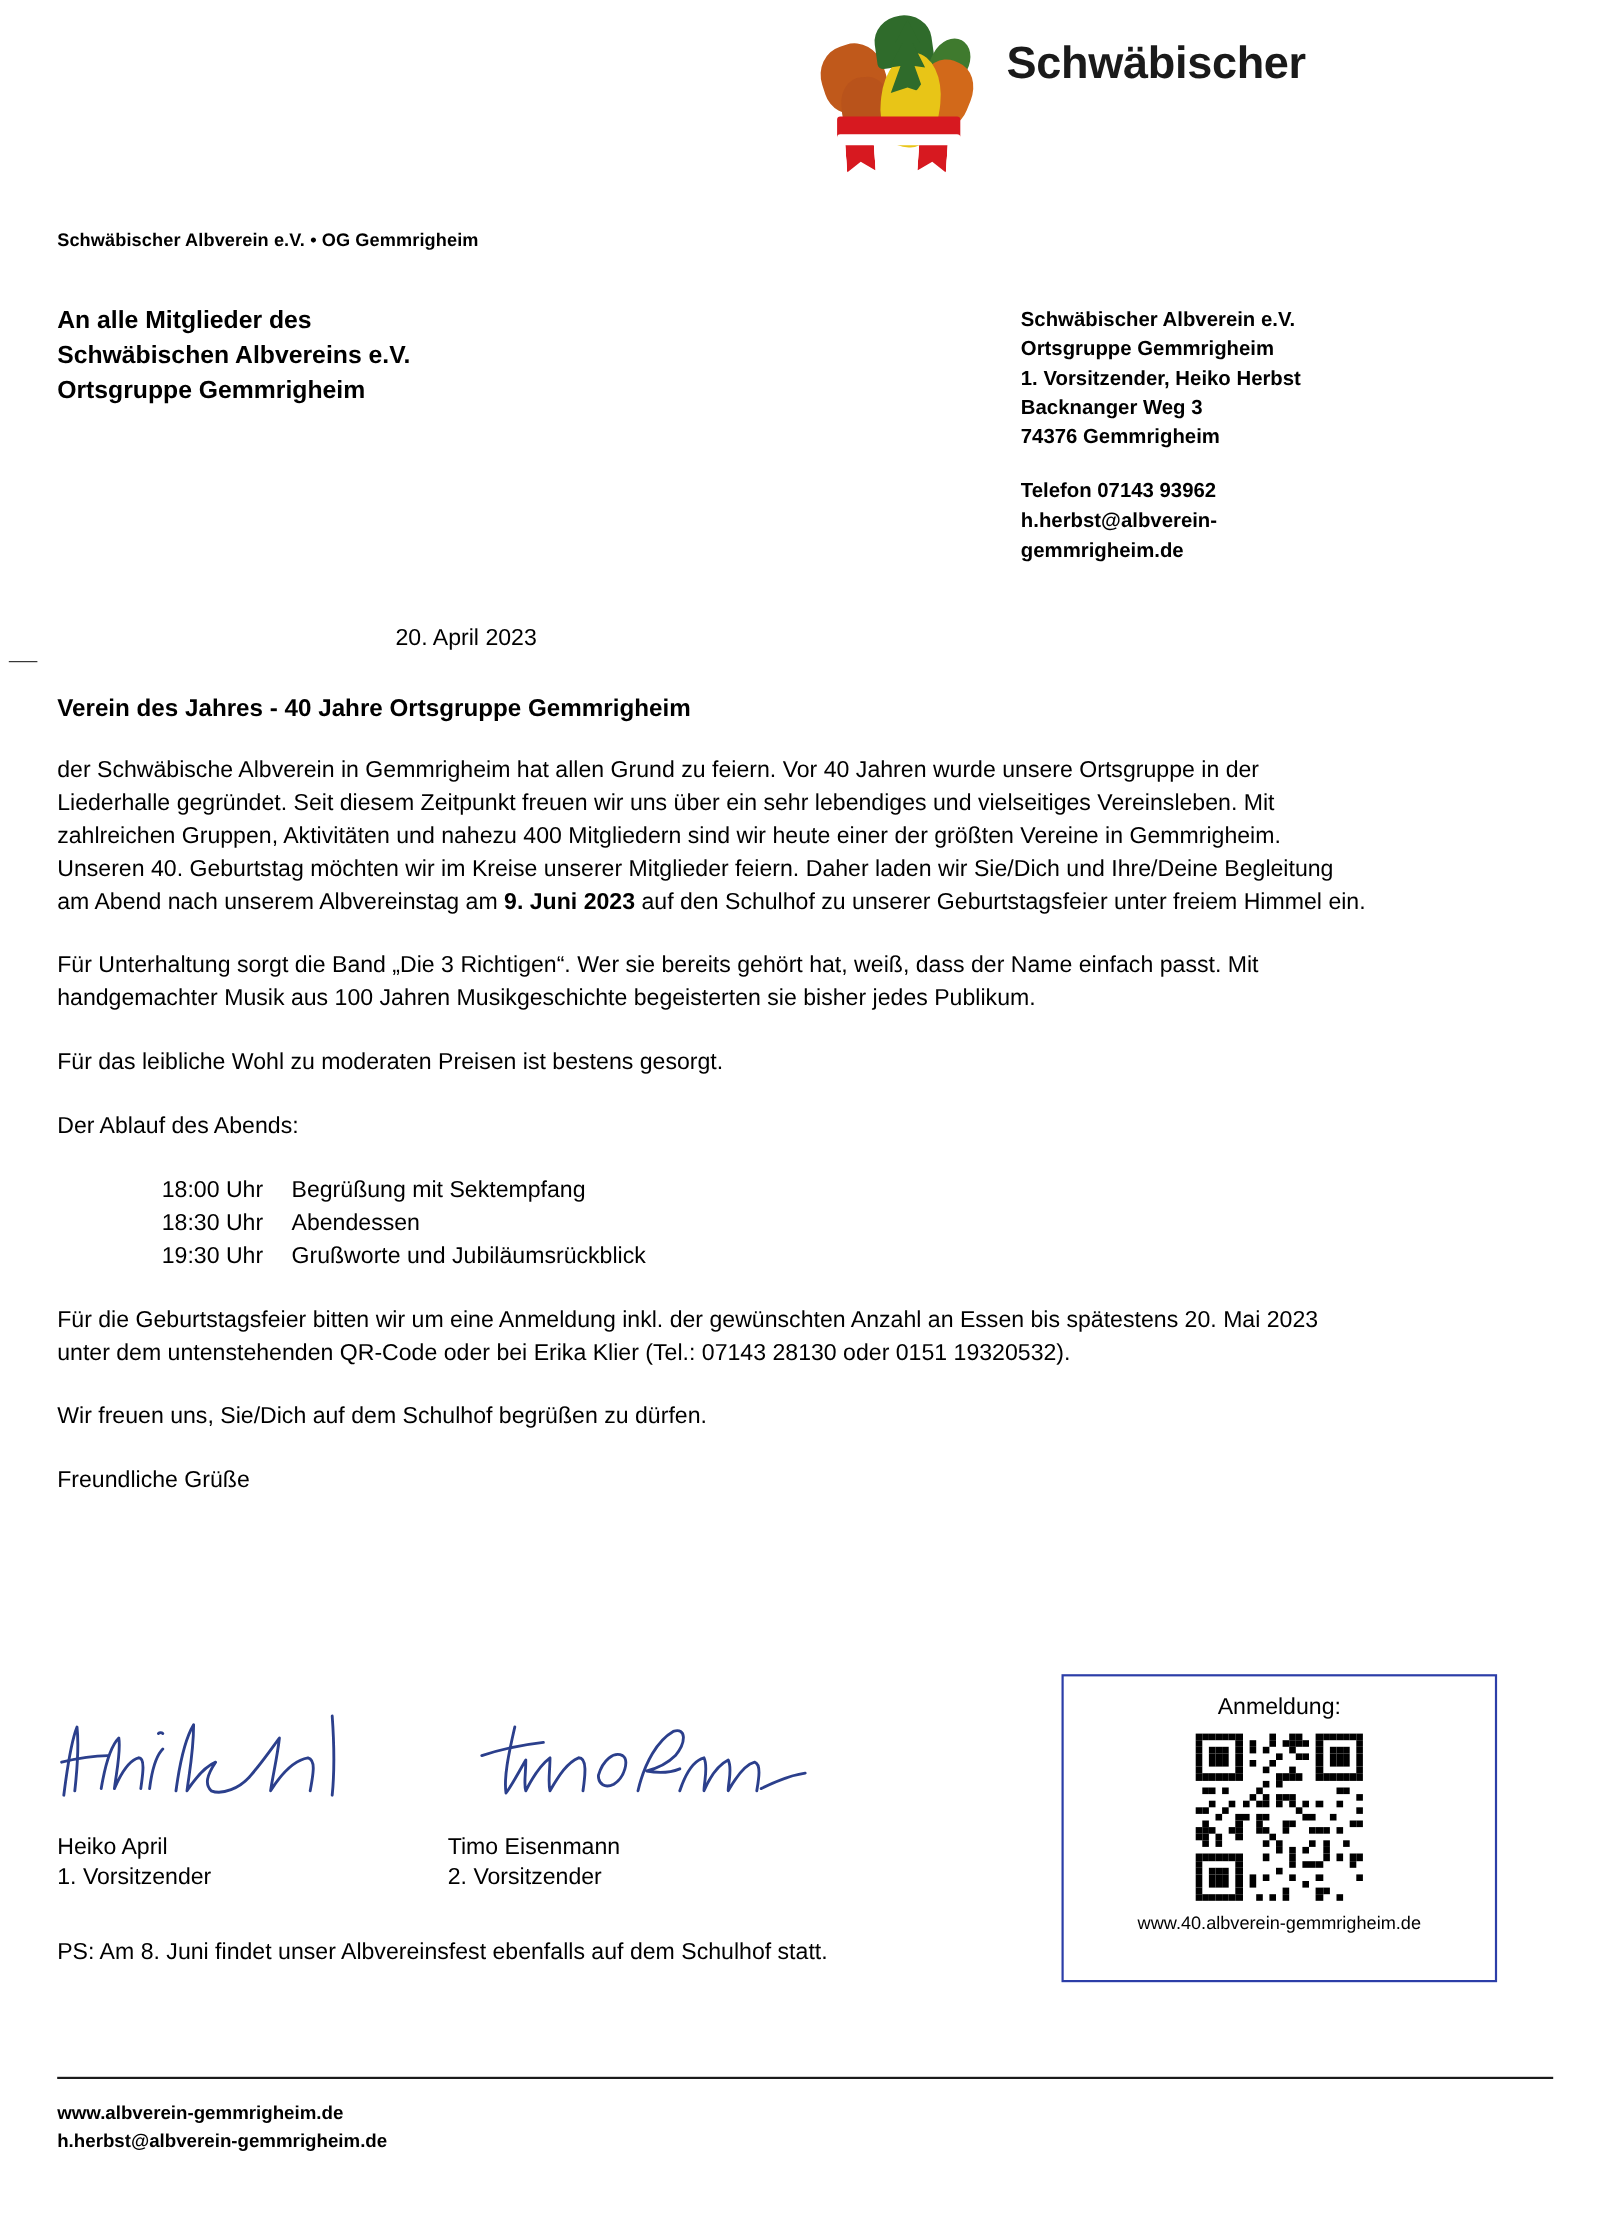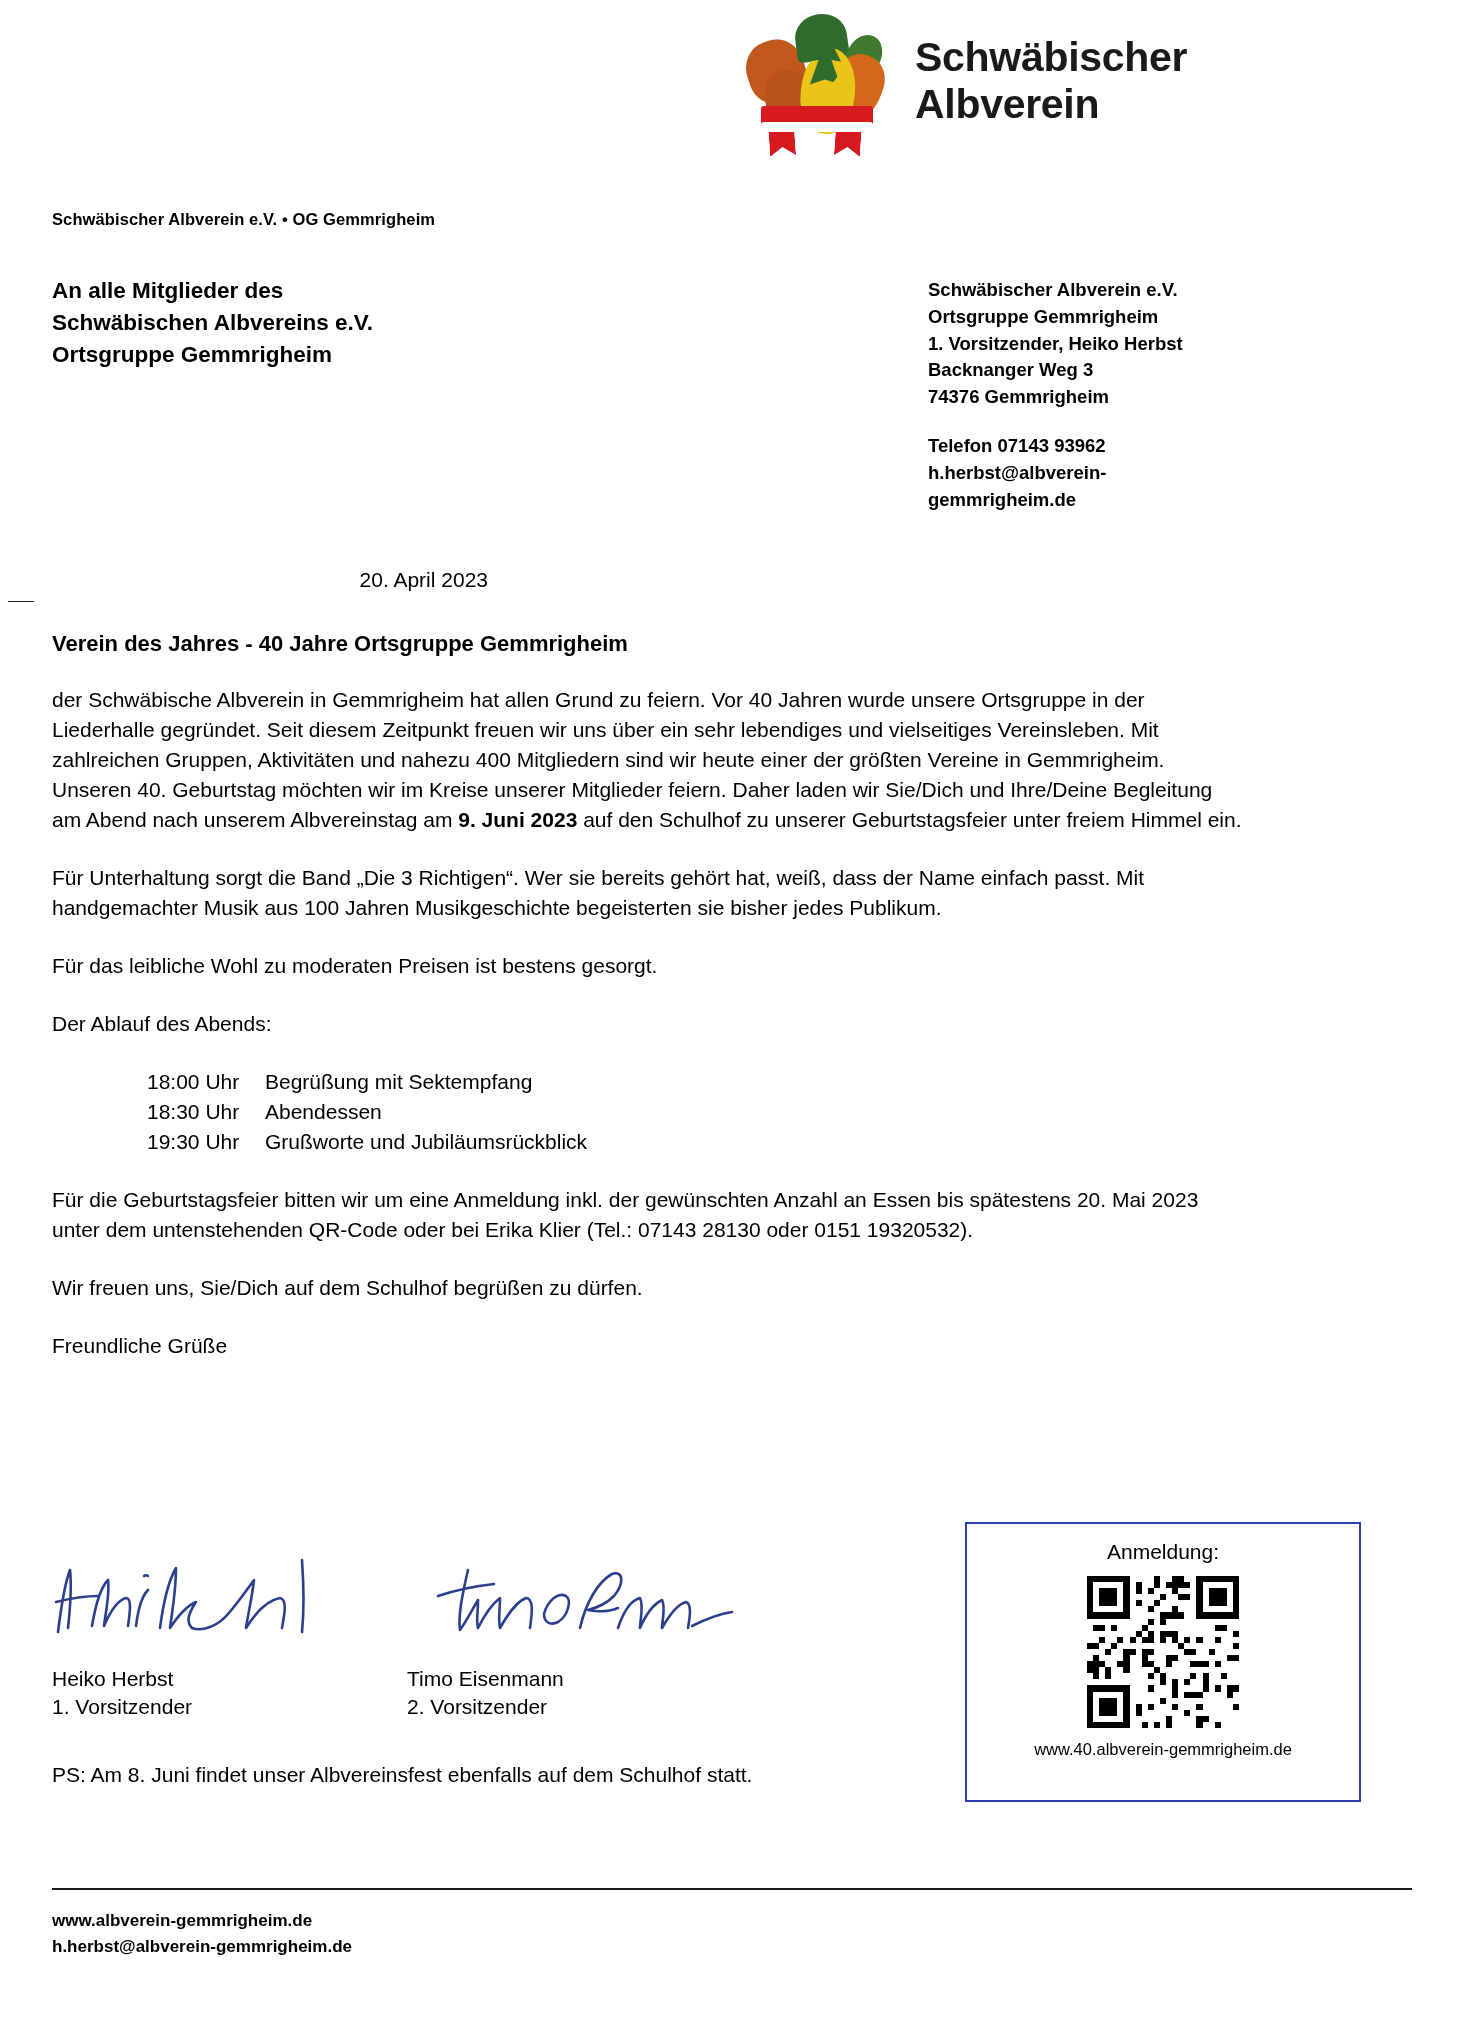--- a/index.html
+++ b/index.html
@@ -324,21 +324,20 @@
       <div class="leaf fir"></div>
       <div class="ribbon">
         <div class="band"></div>
         <div class="tail-l"></div>
         <div class="tail-r"></div>
         <div class="band white"></div>
       </div>
     </div>
     <div class="logo-text">
       <div>Schwäbischer</div>
-      <div>Albverein</div>
     </div>
   </div>
 
   <div class="sender-line">Schwäbischer Albverein e.V. • OG Gemmrigheim</div>
 
   <div class="recipient">
     <div>An alle Mitglieder des</div>
     <div>Schwäbischen Albvereins e.V.</div>
     <div>Ortsgruppe Gemmrigheim</div>
   </div>
@@ -404,21 +403,21 @@
         <path d="M492,74 C496,60 506,52 514,56 C520,60 516,76 506,82 C498,86 492,82 492,74 Z"></path>
         <path d="M528,88 C534,62 546,42 560,34 C572,30 572,44 562,56 C554,64 544,68 536,70 C546,72 556,72 566,68"></path>
         <path d="M566,88 C572,70 580,60 588,58 C592,66 588,80 588,88 C594,74 602,64 610,60 C614,68 610,80 610,88 C618,74 626,64 634,62 C640,64 638,76 636,88"></path>
         <path d="M640,86 C652,80 666,74 680,72"></path>
       </g>
     </svg>
   </div>
 
   <div class="sig-names">
     <div class="row">
-      <span class="col1">Heiko Herbst</span>
+      <span class="col1">Heiko April</span>
       <span>Timo Eisenmann</span>
     </div>
     <div class="row">
       <span class="col1">1. Vorsitzender</span>
       <span>2. Vorsitzender</span>
     </div>
   </div>
 
   <div class="ps">
     <div>PS: Am 8. Juni findet unser Albvereinsfest ebenfalls auf dem Schulhof statt.</div>

